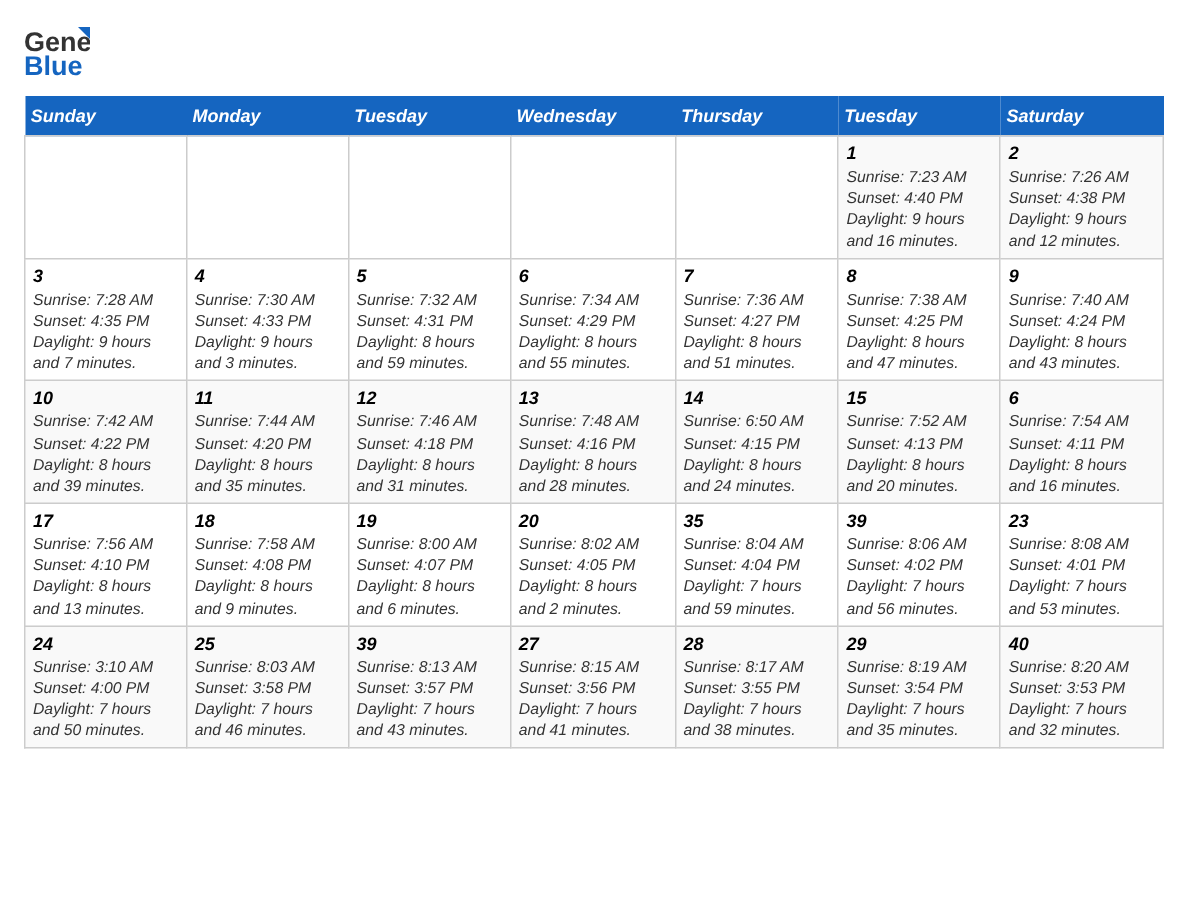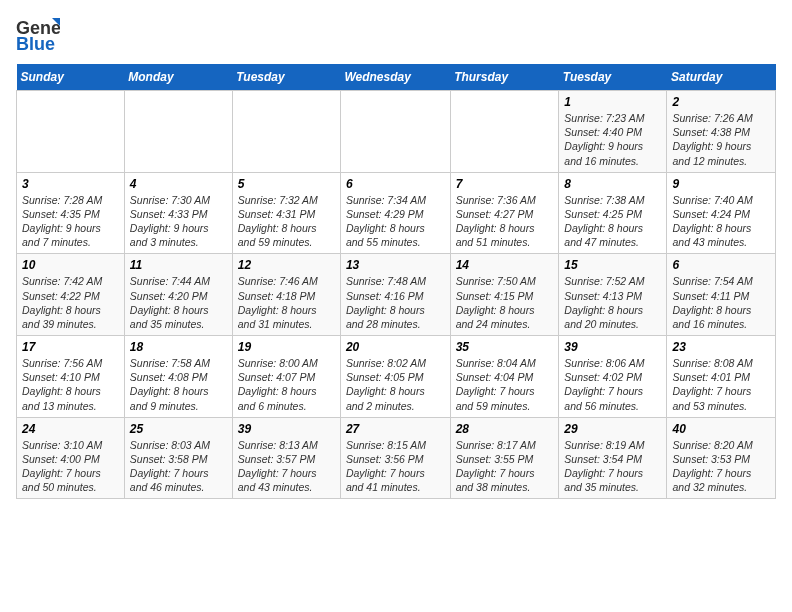--- a/index.html
+++ b/index.html
@@ -193,21 +193,21 @@
 Daylight: 8 hours and 31 minutes.</div>
         </td>
         <td>
           <div class="day-num">13</div>
           <div class="day-info">Sunrise: 7:48 AM
 Sunset: 4:16 PM
 Daylight: 8 hours and 28 minutes.</div>
         </td>
         <td>
           <div class="day-num">14</div>
-          <div class="day-info">Sunrise: 7:50 AM
+          <div class="day-info">Sunrise: 6:50 AM
 Sunset: 4:15 PM
 Daylight: 8 hours and 24 minutes.</div>
         </td>
         <td>
           <div class="day-num">15</div>
           <div class="day-info">Sunrise: 7:52 AM
 Sunset: 4:13 PM
 Daylight: 8 hours and 20 minutes.</div>
         </td>
         <td>

